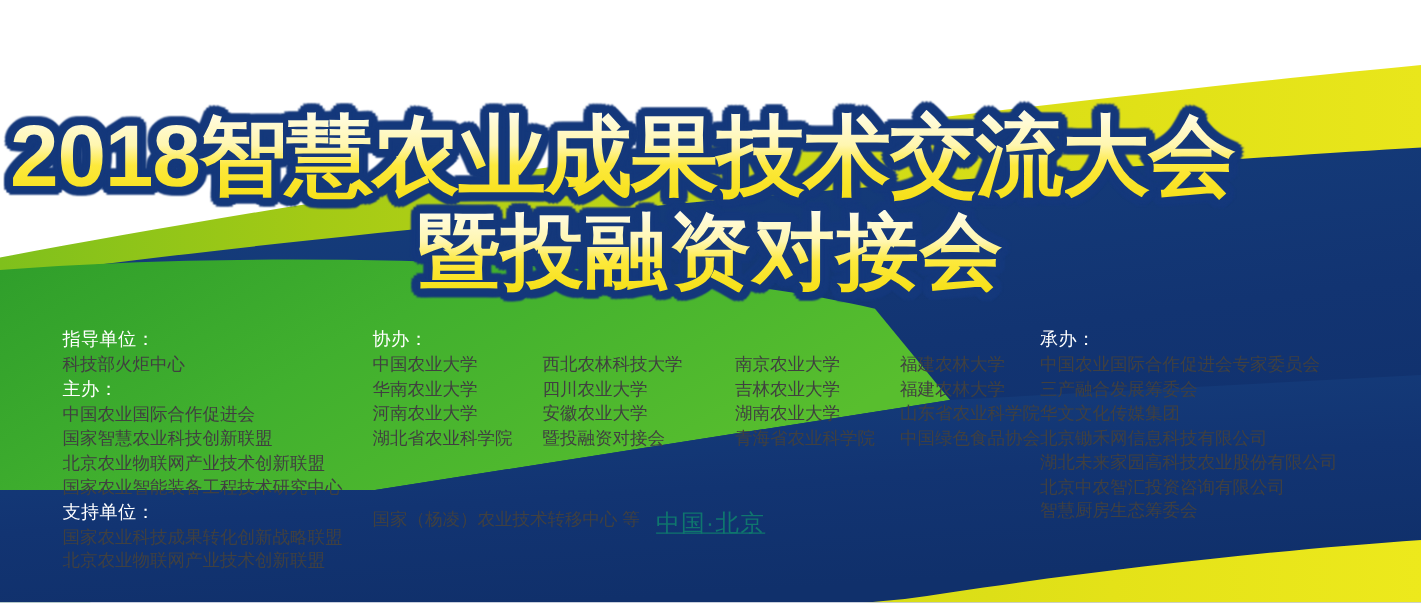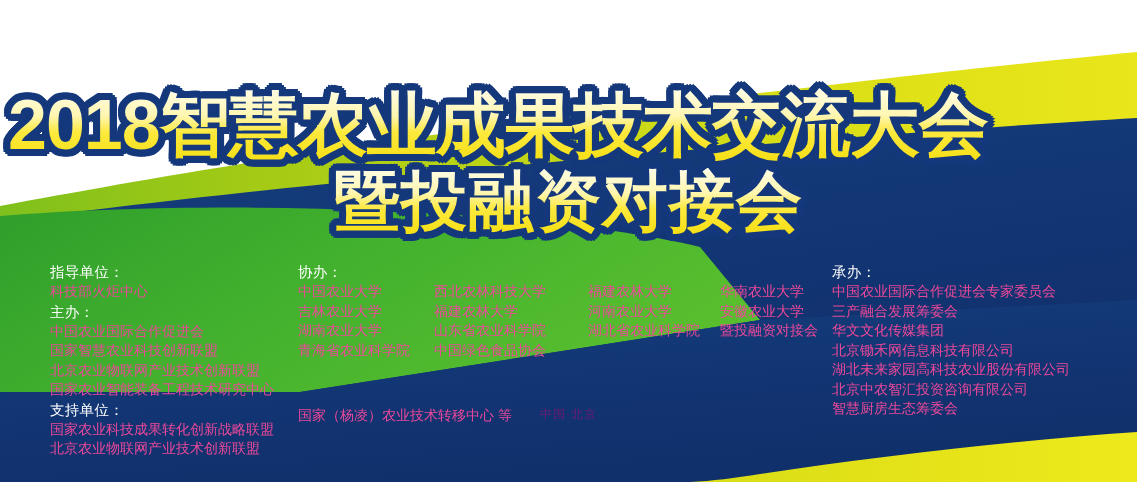--- a/index.html
+++ b/index.html
@@ -88,42 +88,43 @@
   .hd{
     font-weight:normal;
     font-size:14.5px;
     line-height:20px;
     color:#ffffff;
     letter-spacing:0.3px;
   }
   .ln{
     font-size:14px;
     line-height:19.5px;
-    color:#ec4899;
+    color:#404040;
     white-space:nowrap;
   }
   .co-grid{
     display:grid;
     grid-template-columns:136px 154px 132px 0px;
     column-gap:0px;
     row-gap:0px;
   }
   .co-grid .ln{padding-right:0;}
   .co-last{white-space:nowrap;margin-top:46px;}
 
   .location{
     position:absolute;
     left:0;
     top:406px;
     width:1137px;
     text-align:center;
-    color:#701a75;
-    font-size:12px;
+    color:#0f766e;
+    font-size:19px;
     letter-spacing:1px;
     font-weight:500;
+    text-decoration:underline;
   }
 </style>
 </head>
 <body>
 
 <div id="banner">
 
   <svg class="bg-layer" viewBox="0 0 1137 482" preserveAspectRatio="none">
     <defs>
       <linearGradient id="gradBand" x1="0" y1="0" x2="1" y2="0">
@@ -184,23 +185,25 @@
       <div class="hd">支持单位：</div>
       <div class="ln">国家农业科技成果转化创新战略联盟</div>
       <div class="ln">北京农业物联网产业技术创新联盟</div>
     </div>
 
     <div class="col col-co">
       <div class="hd">协办：</div>
       <div class="co-grid">
         <div class="ln">中国农业大学</div>
         <div class="ln">西北农林科技大学</div>
+        <div class="ln">南京农业大学</div>
         <div class="ln">福建农林大学</div>
 
         <div class="ln">华南农业大学</div>
+        <div class="ln">四川农业大学</div>
         <div class="ln">吉林农业大学</div>
         <div class="ln">福建农林大学</div>
 
         <div class="ln">河南农业大学</div>
         <div class="ln">安徽农业大学</div>
         <div class="ln">湖南农业大学</div>
         <div class="ln">山东省农业科学院</div>
 
         <div class="ln">湖北省农业科学院</div>
         <div class="ln">暨投融资对接会</div>

